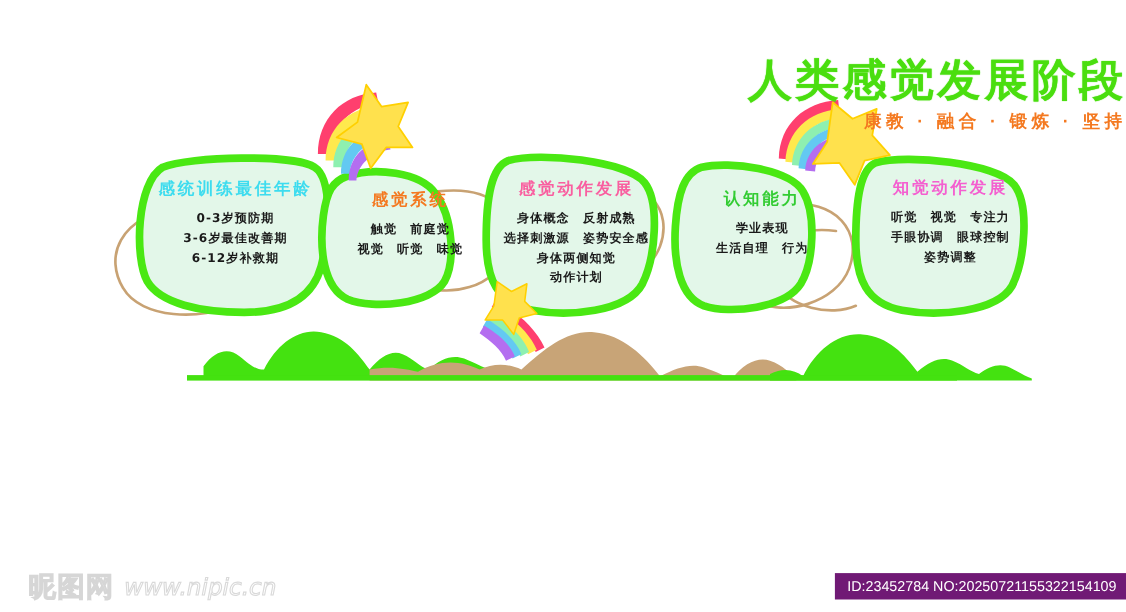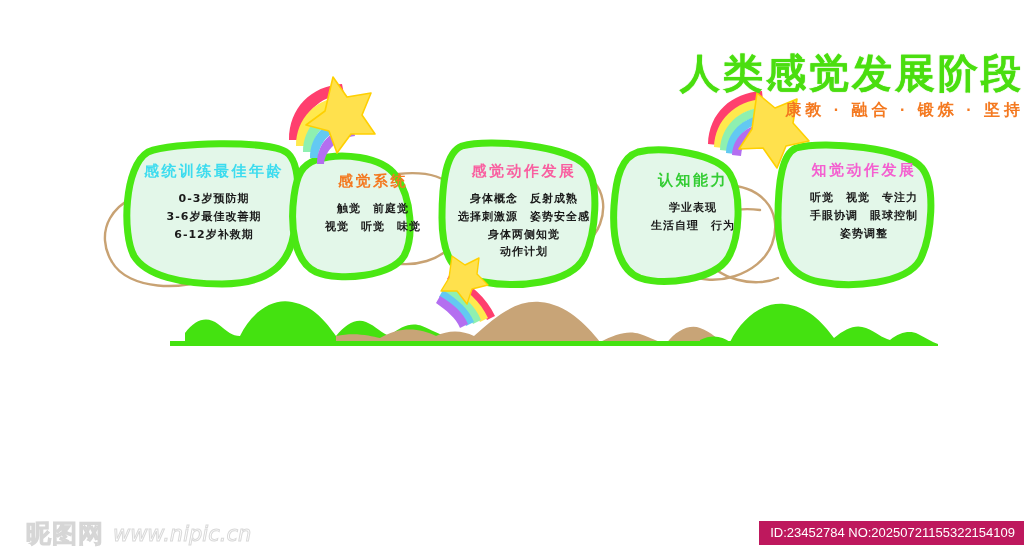--- a/index.html
+++ b/index.html
@@ -110,21 +110,21 @@
     font-style: italic;
     font-weight: normal;
     color: transparent;
     -webkit-text-stroke: 1px #d9d9d9;
     letter-spacing: 0px;
   }
   #id-bar {
     position: absolute;
     right: 0px; top: 16px;
     height: 24px;
-    background: #be185d;
+    background: #701a75;
     color: #ffffff;
     font-family: "Liberation Sans", sans-serif;
     font-size: 13px;
     line-height: 24px;
     padding: 0 9px 0 11px;
     white-space: nowrap;
   }
 </style>
 </head>
 <body>

